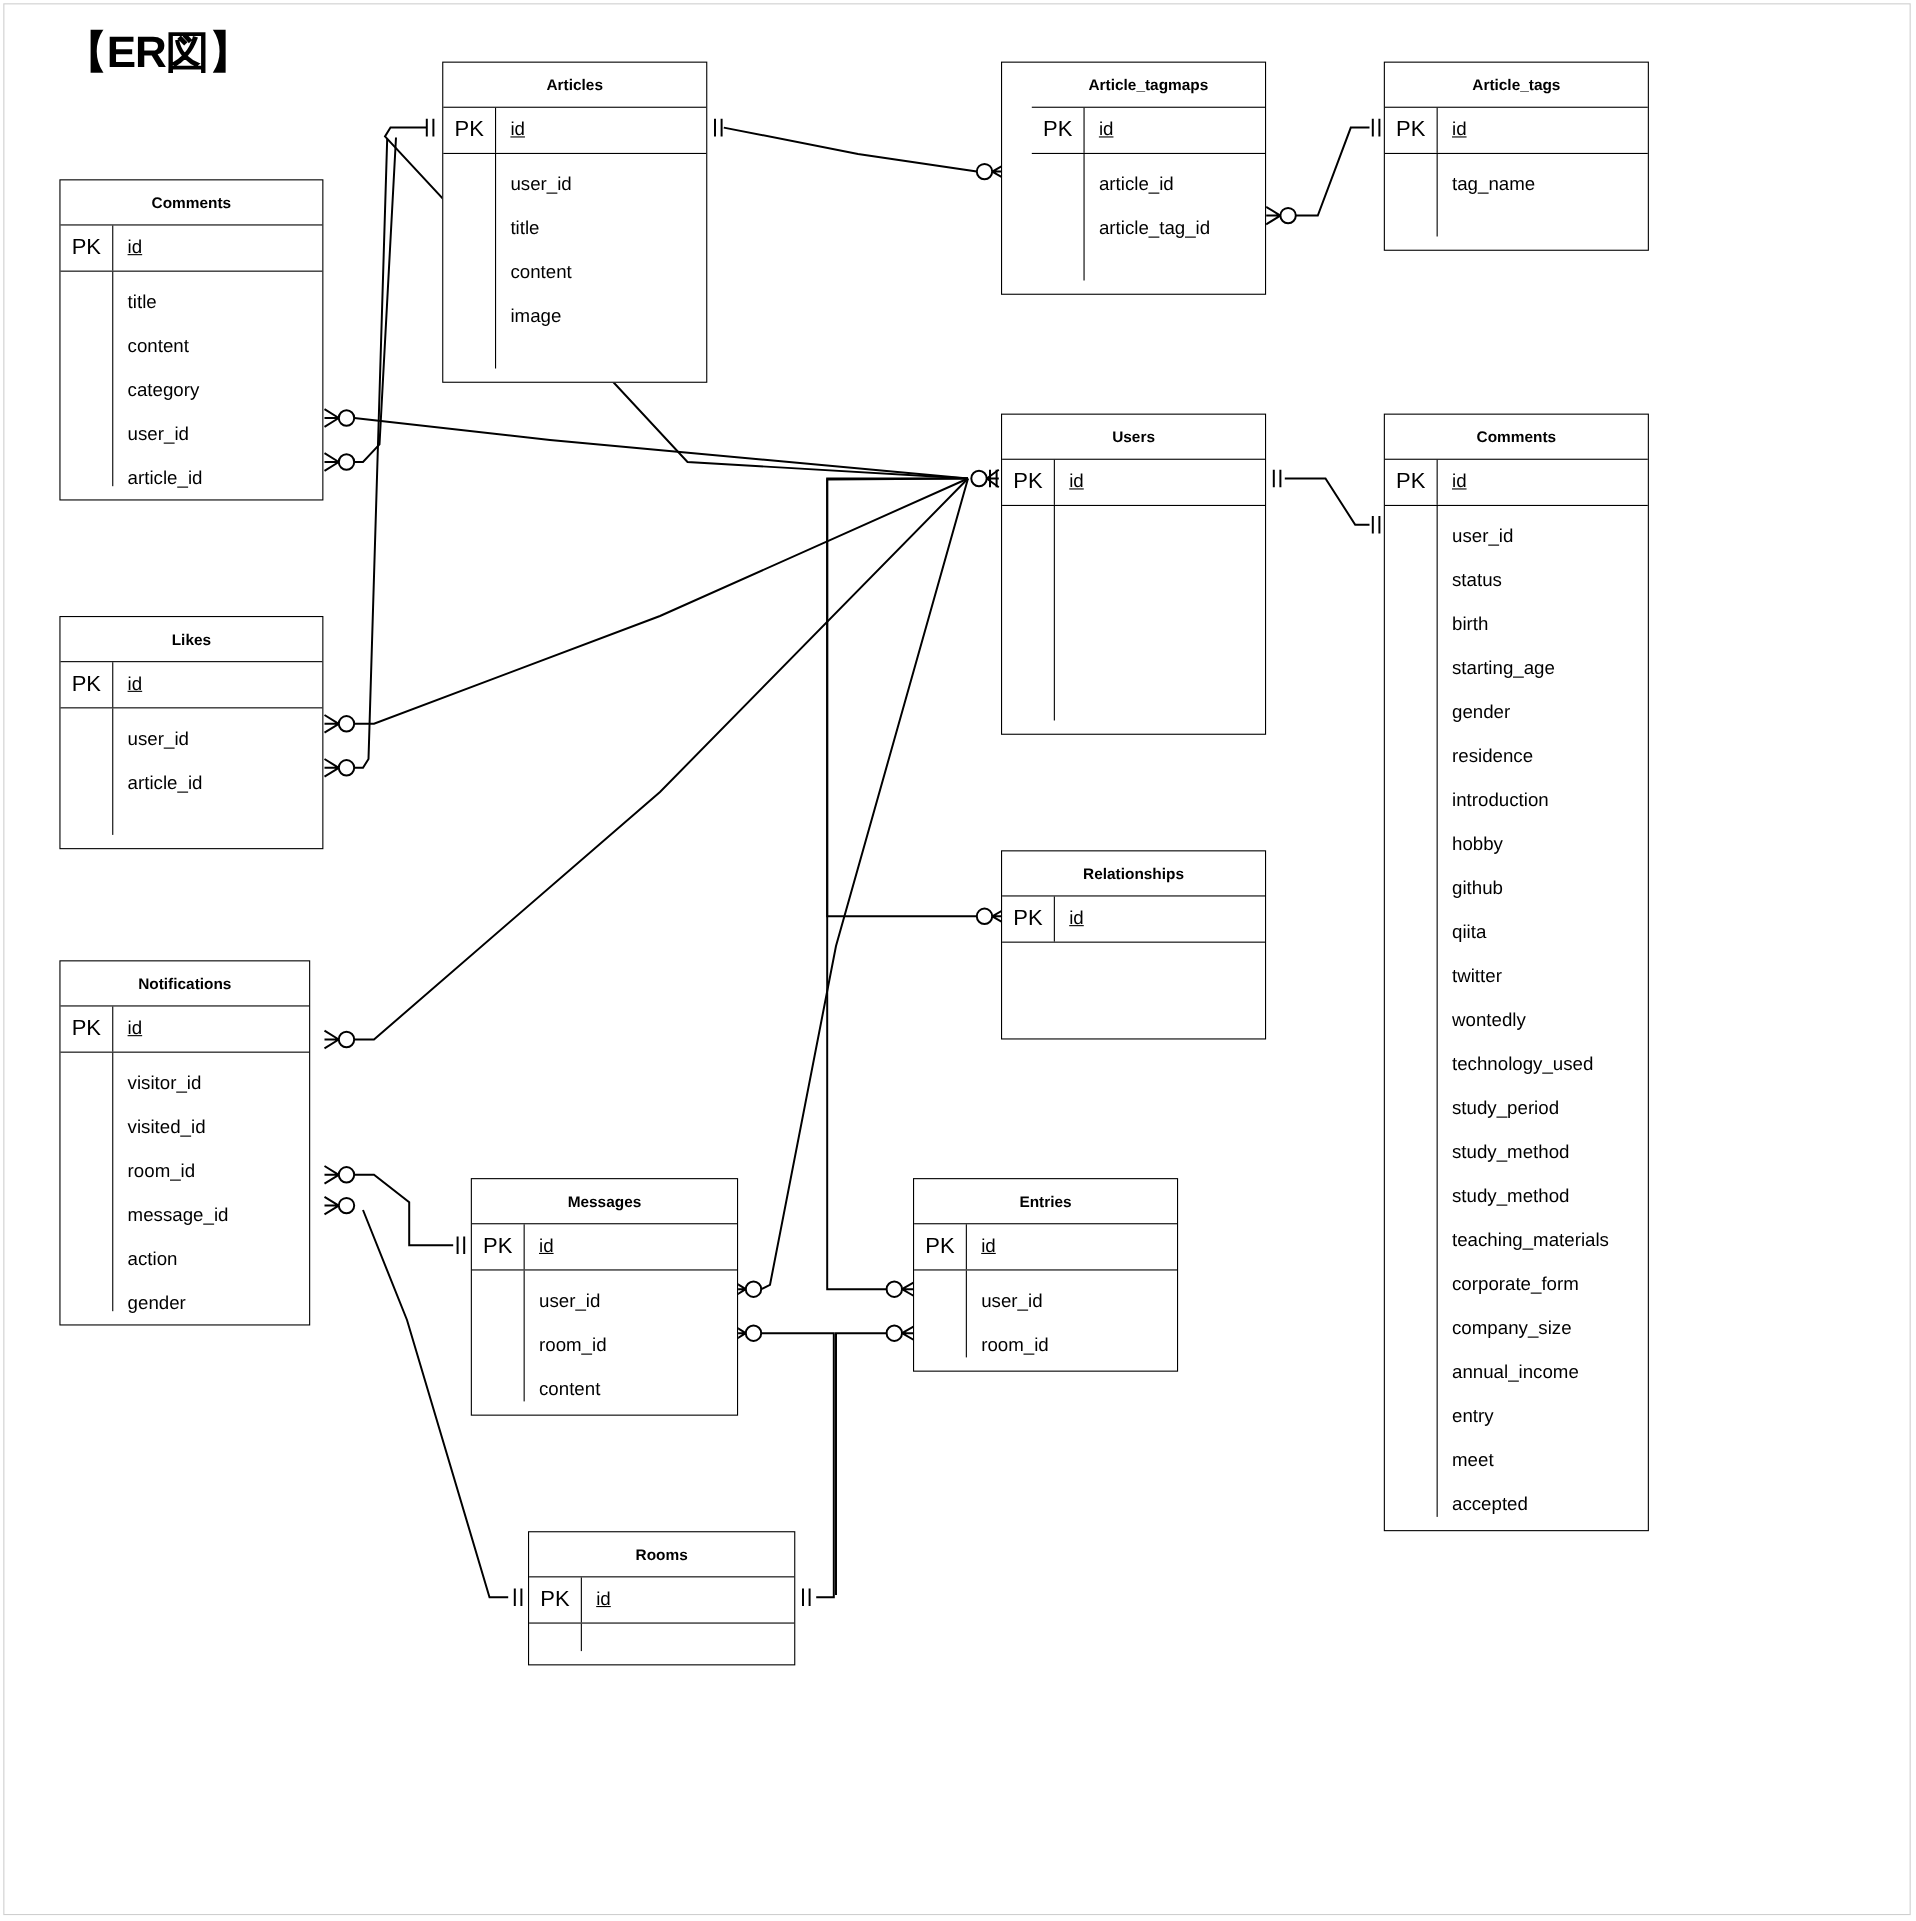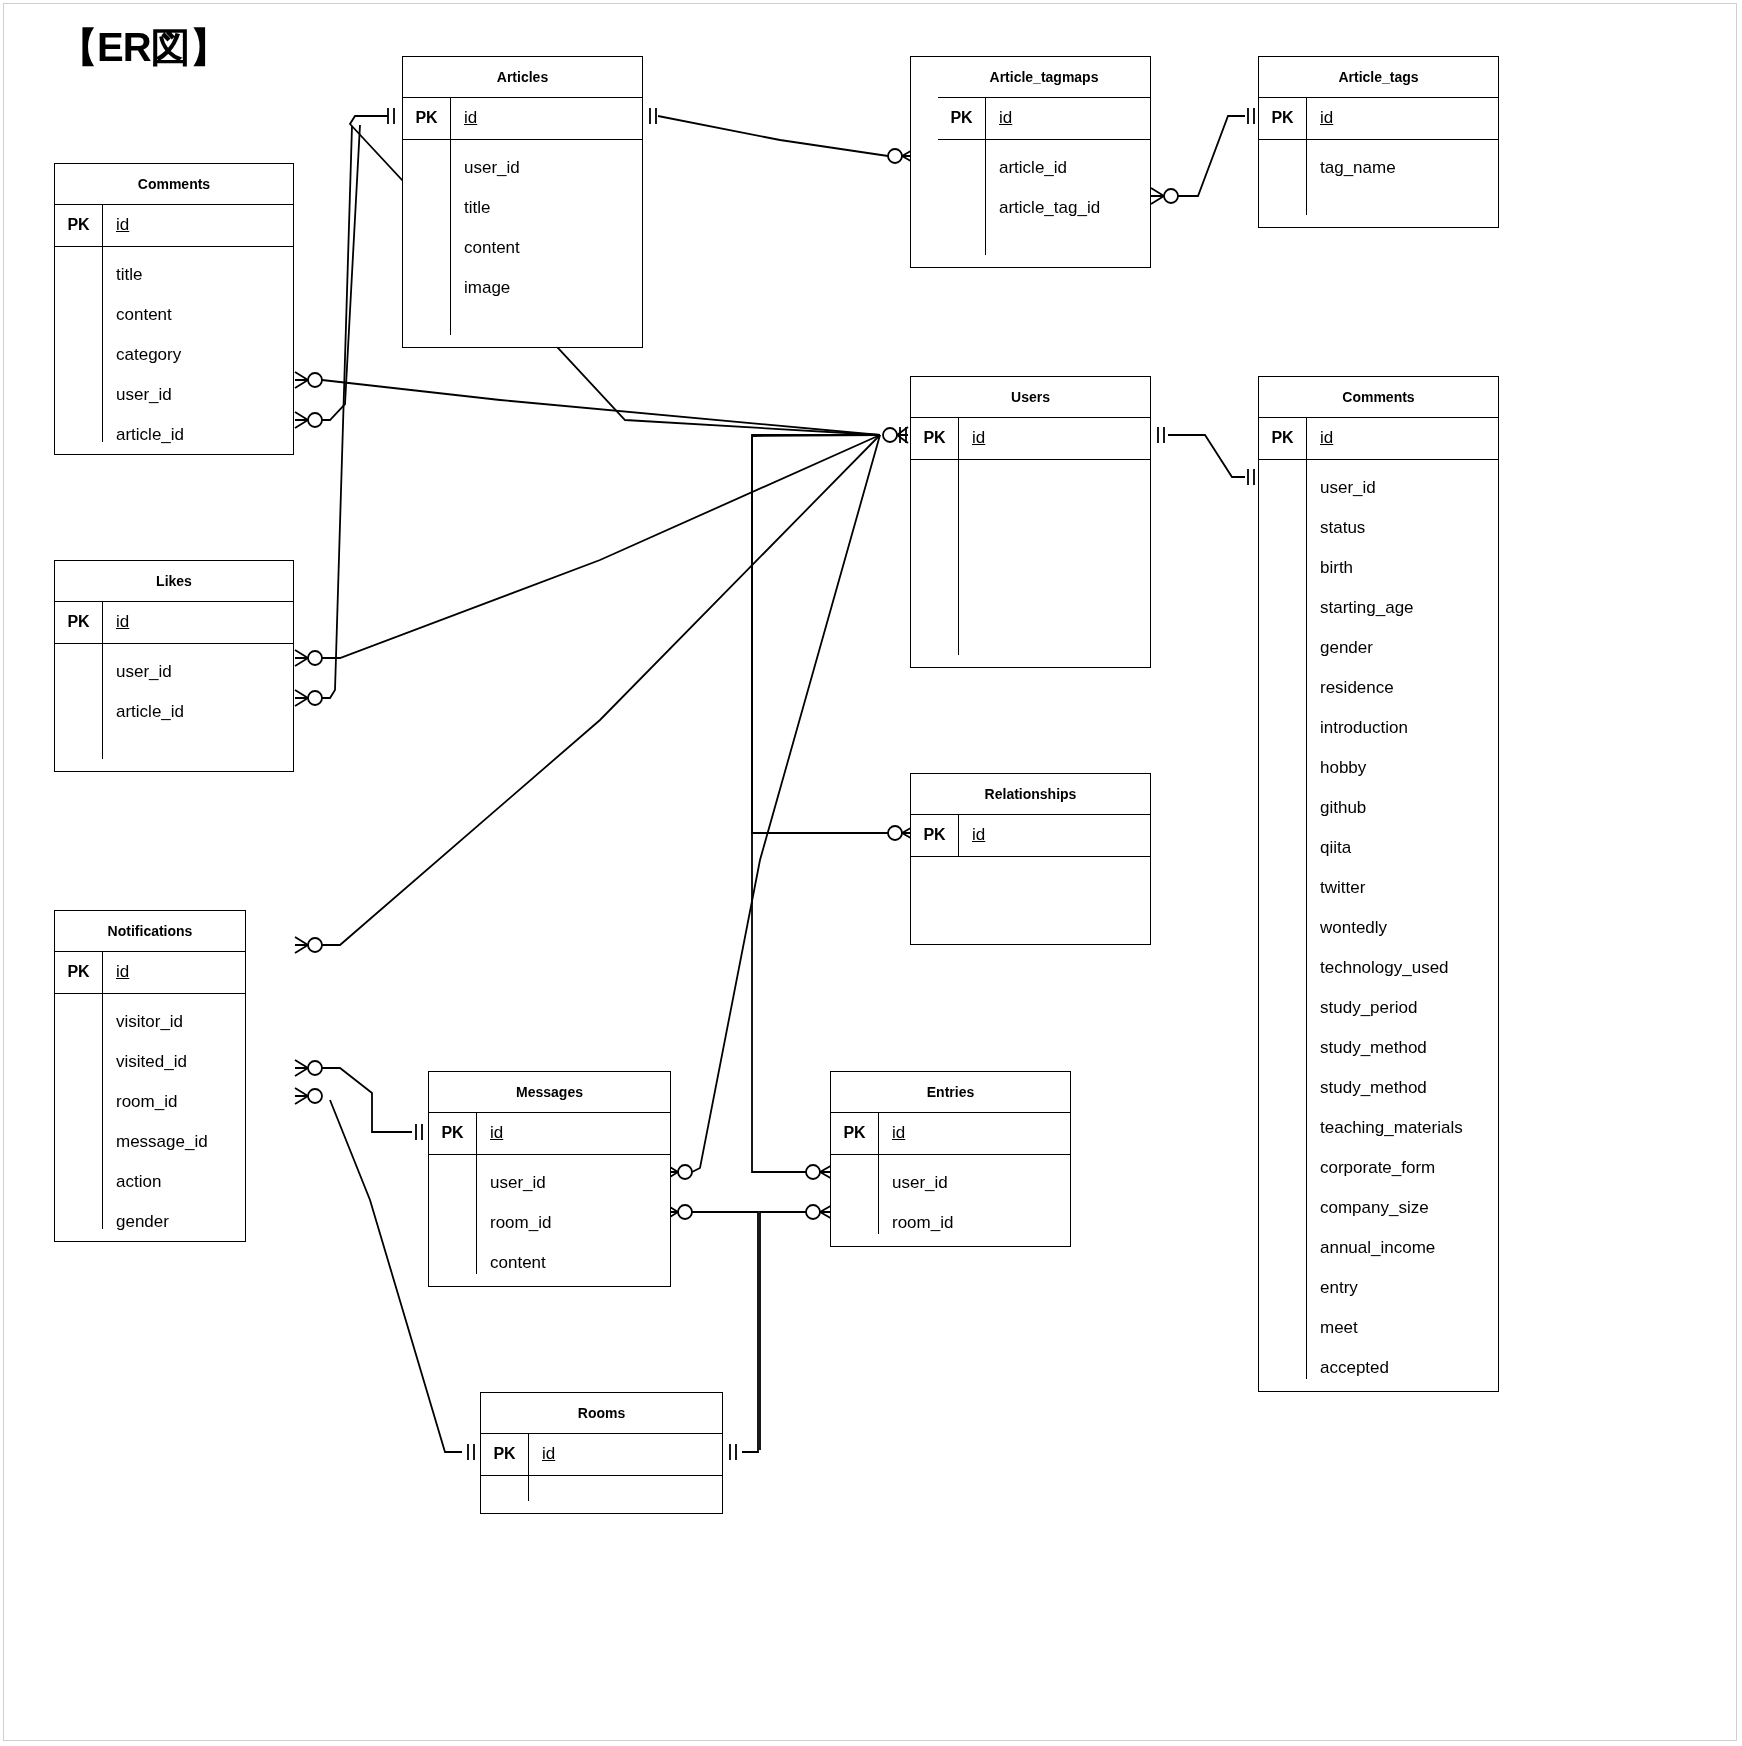--- a/index.html
+++ b/index.html
@@ -66,22 +66,22 @@
     box-sizing: border-box;
   }
   .pk-tag {
     position: absolute;
     left: 0;
     top: 0;
     width: 48px;
     height: 100%;
     line-height: 40px;
     text-align: center;
-    font-size: 16px;
-    font-weight: bold;
+    font-size: 20px;
+    font-weight: normal;
     border-right: 1.5px solid #000000;
     box-sizing: border-box;
   }
   .pk-name {
     position: absolute;
     left: 48px;
     top: 0;
     height: 100%;
     line-height: 40px;
     padding-left: 13px;
@@ -324,21 +324,21 @@
           </div>
         </div>
       </div>
       <div class="entity" style="left: 910px; top: 773px; width: 241px; height: 172px;">
         <div class="entity-title">Relationships</div>
         <div class="pk-row">
           <div class="pk-tag">PK</div>
           <div class="pk-name">id</div>
         </div>
       </div>
-      <div class="entity" style="left: 54px; top: 910px; width: 192px; height: 332px;">
+      <div class="entity" style="left: 54px; top: 873px; width: 228px; height: 332px;">
         <div class="entity-title">Notifications</div>
         <div class="pk-row">
           <div class="pk-tag">PK</div>
           <div class="pk-name">id</div>
         </div>
         <div class="attr-body">
           <div class="attr-gutter"></div>
           <div class="attr-list">
             <div class="attr">visitor_id</div>
             <div class="attr">visited_id</div>

